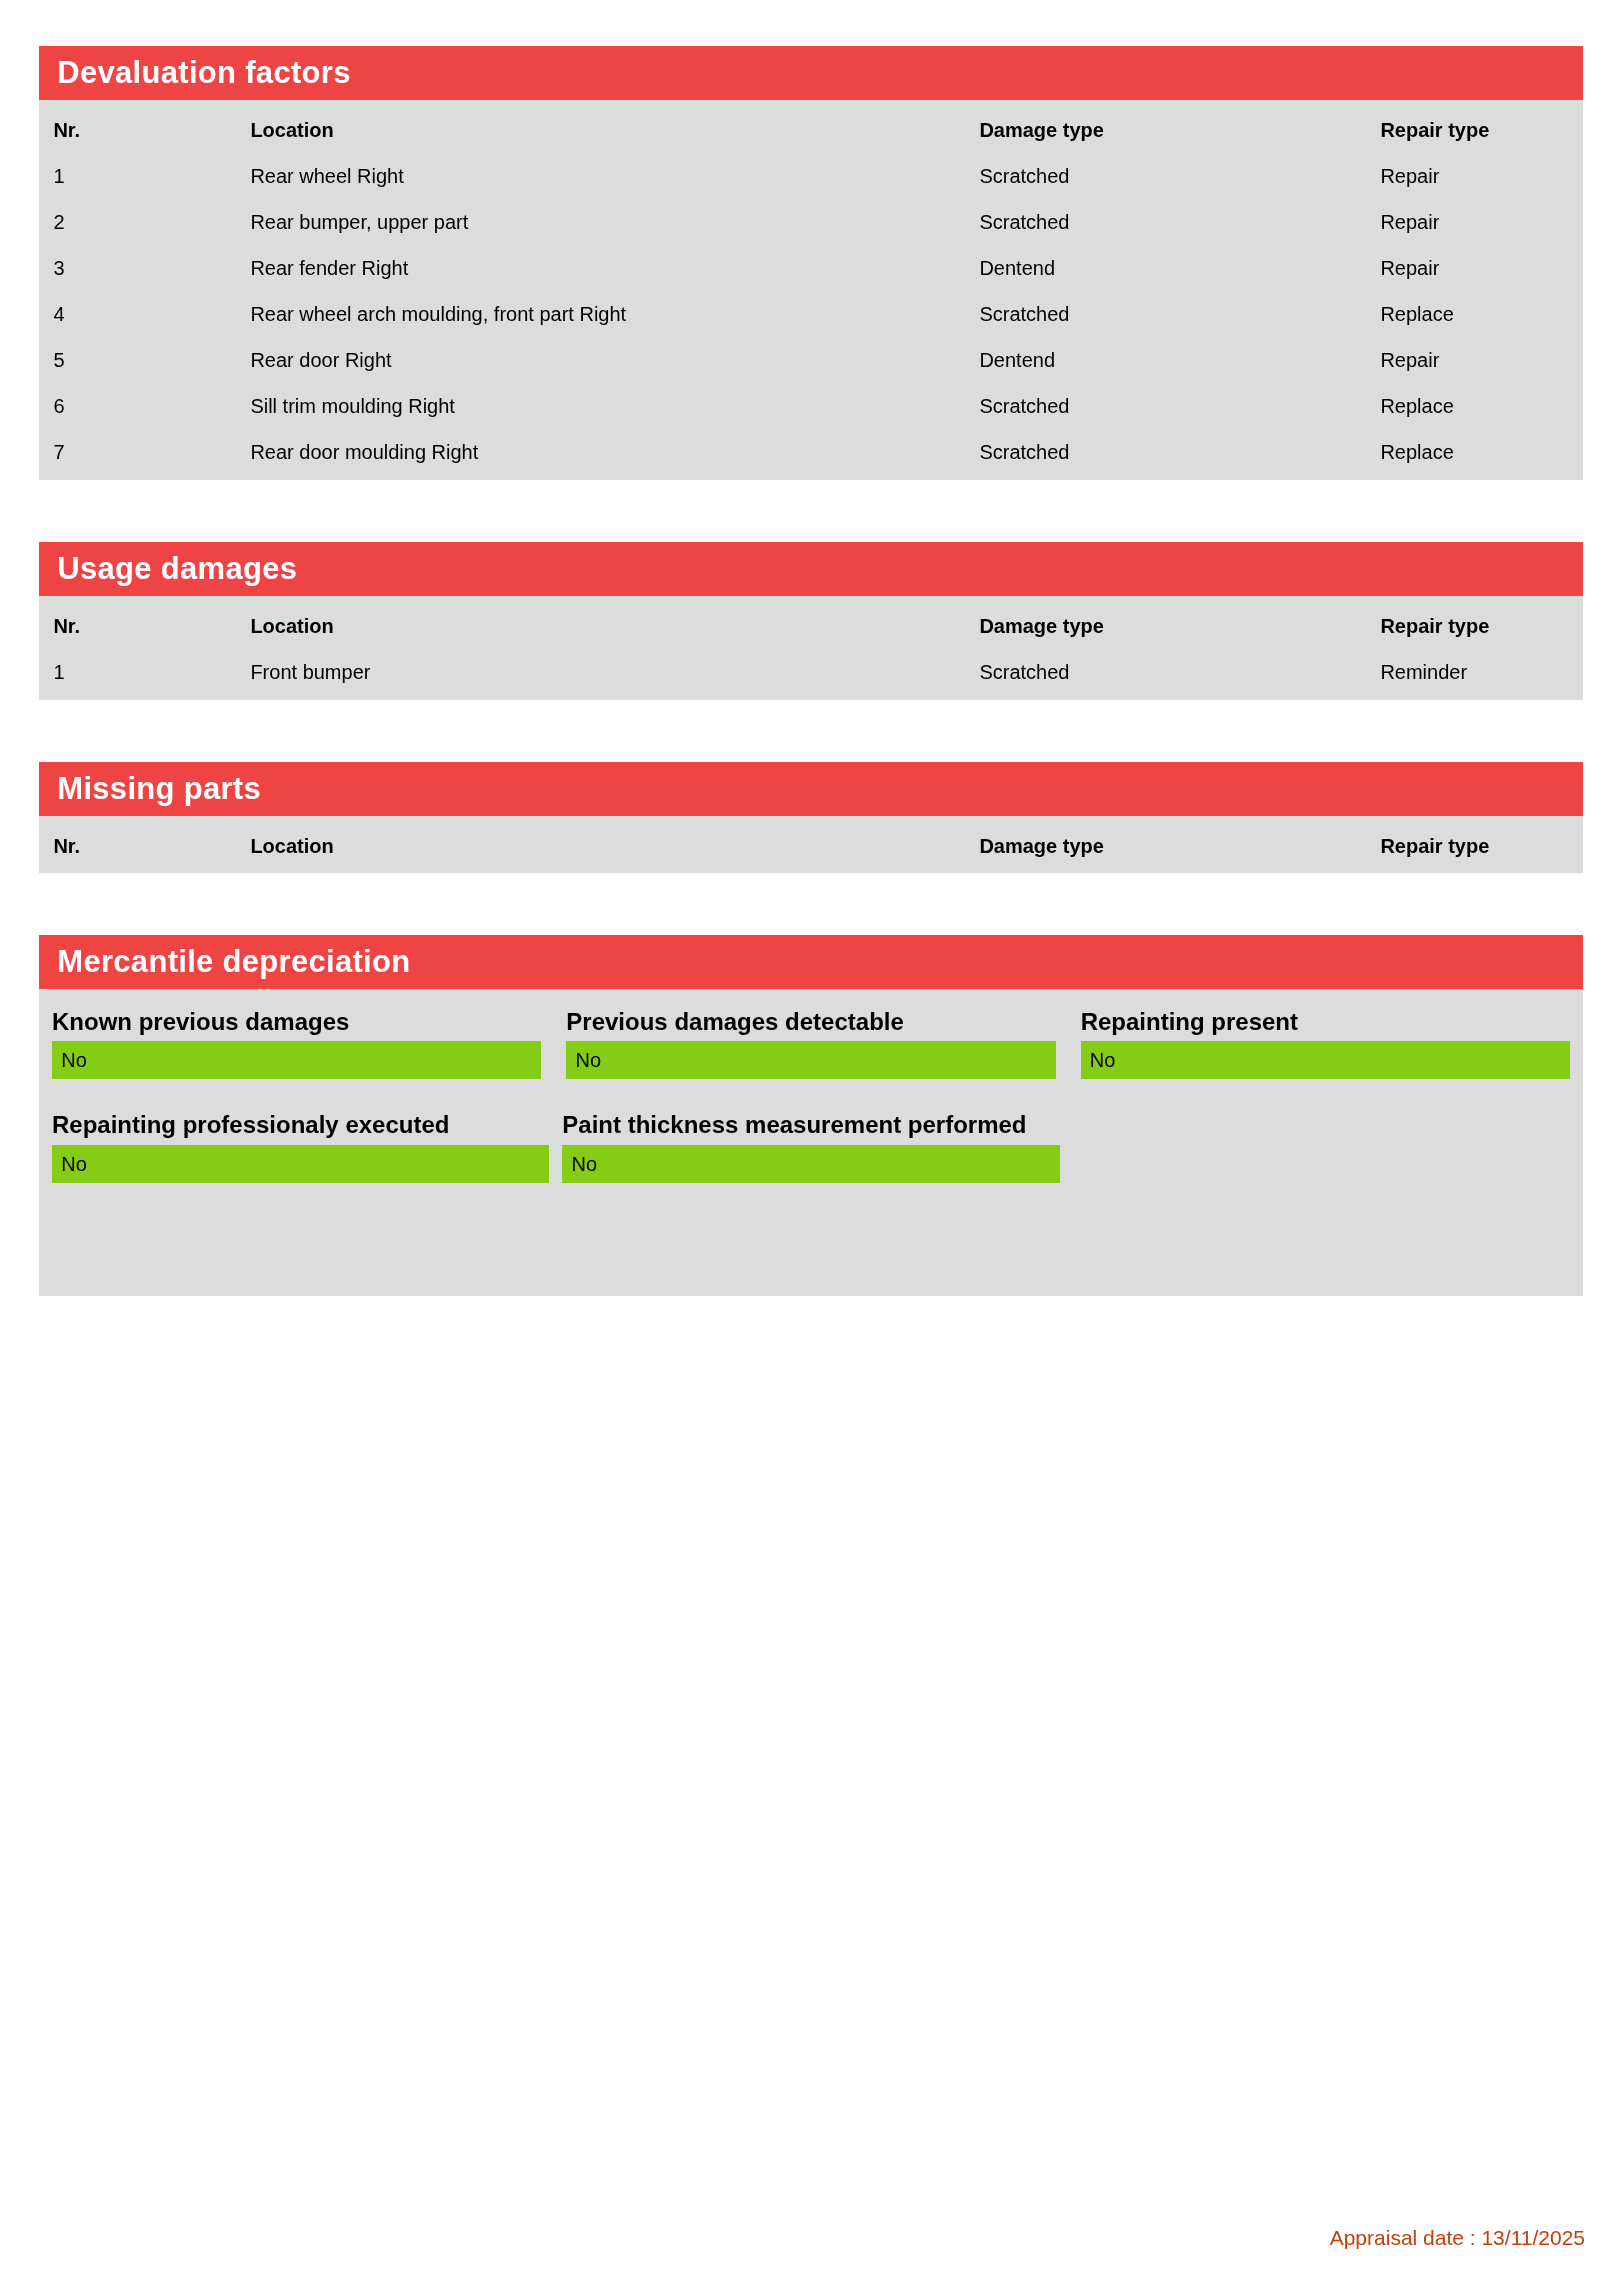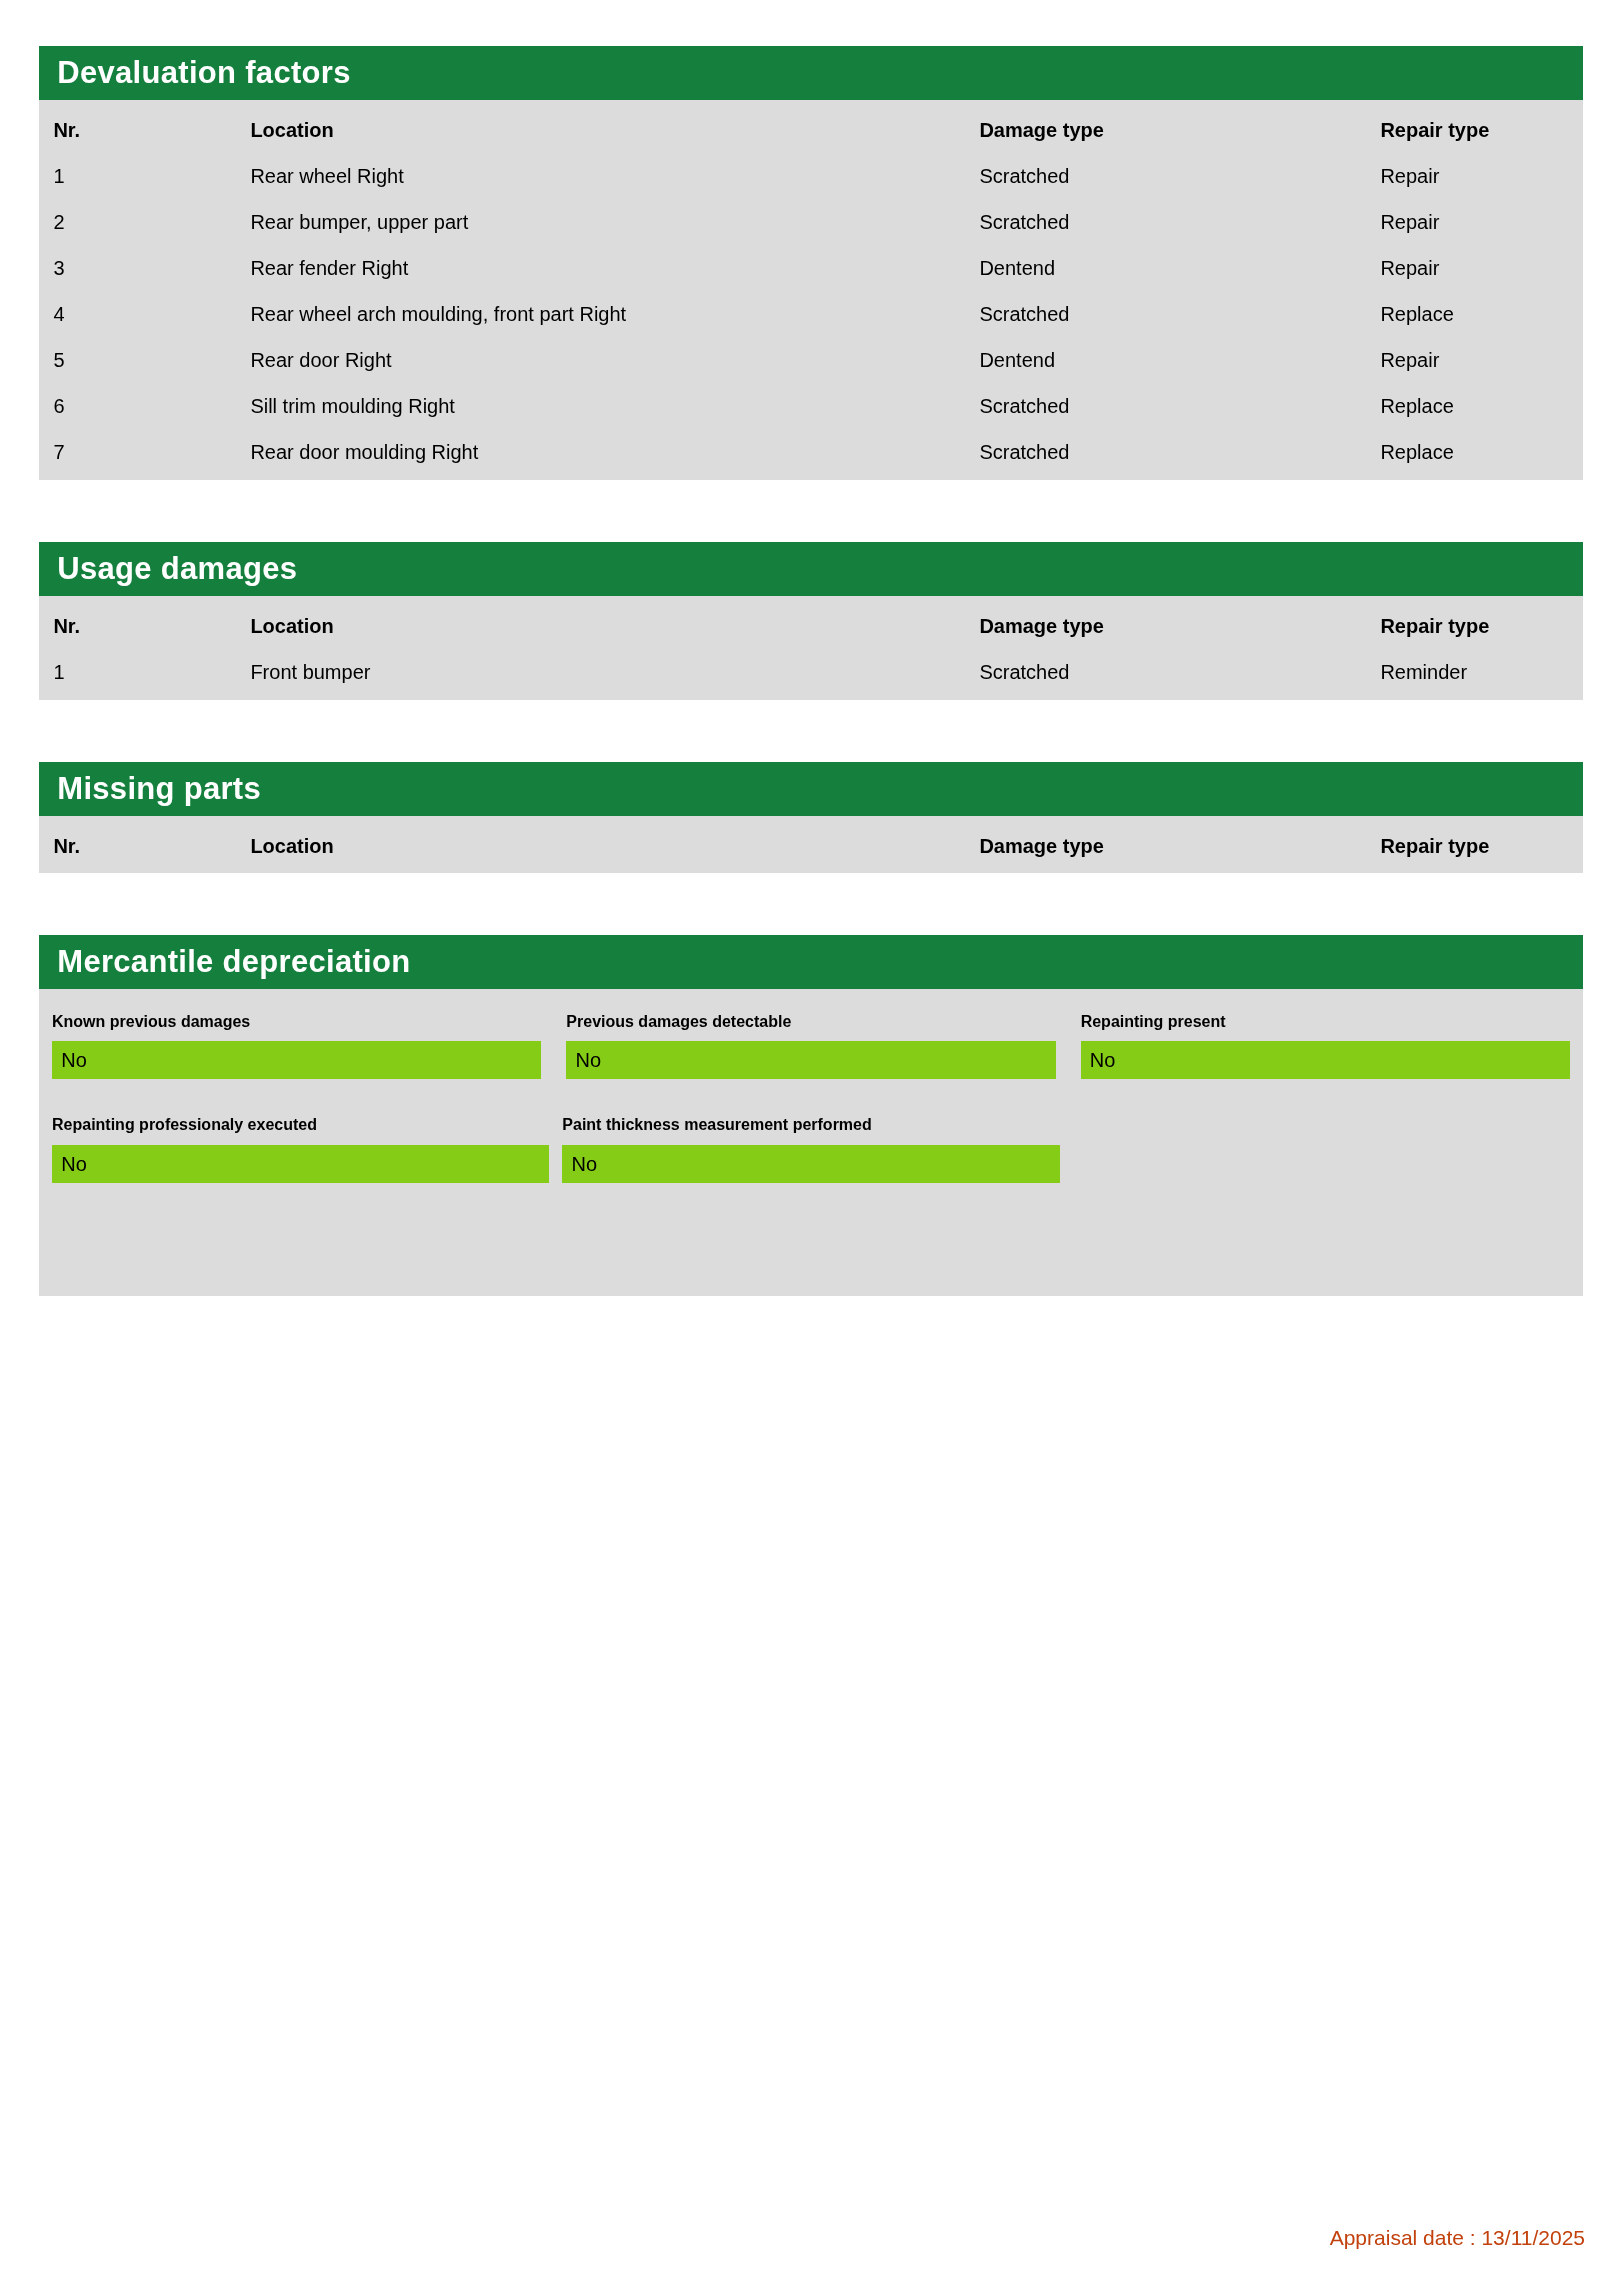--- a/index.html
+++ b/index.html
@@ -15,21 +15,21 @@
     position: absolute;
     left: 39px;
     top: 0;
     width: 1544px;
   }
   .panel { margin-top: 62px; }
   .panel:first-child { margin-top: 46px; }
   .panel-header {
     height: 54px;
     line-height: 54px;
-    background: #15803d;
+    background: #ef4444;
     color: #ffffff;
     font-size: 31px;
     font-weight: bold;
     padding-left: 18.3px;
     letter-spacing: 0.3px;
   }
   .panel-body {
     background: #dcdcdc;
     padding: 7.9px 0 3.9px 0;
   }
@@ -47,21 +47,21 @@
     background: #dcdcdc;
     padding: 19.6px 13px 113px 13px;
   }
   .merc-grid {
     display: grid;
     grid-template-columns: repeat(3, 1fr);
     column-gap: 25px;
   }
   .merc-grid + .merc-grid { margin-top: 33px; gap: 13px; }
   .field-label {
-    font-size: 16px;
+    font-size: 24px;
     font-weight: bold;
     height: 26px;
     line-height: 26px;
     margin-bottom: 6.5px;
     white-space: nowrap;
   }
   .field-box {
     background: #84cc16;
     height: 38px;
     line-height: 38px;

